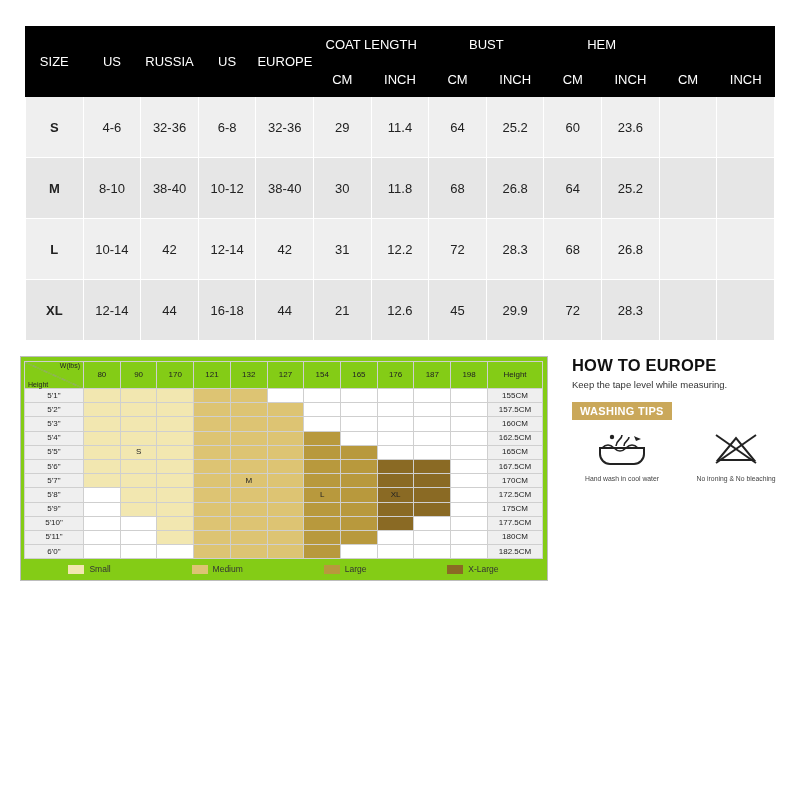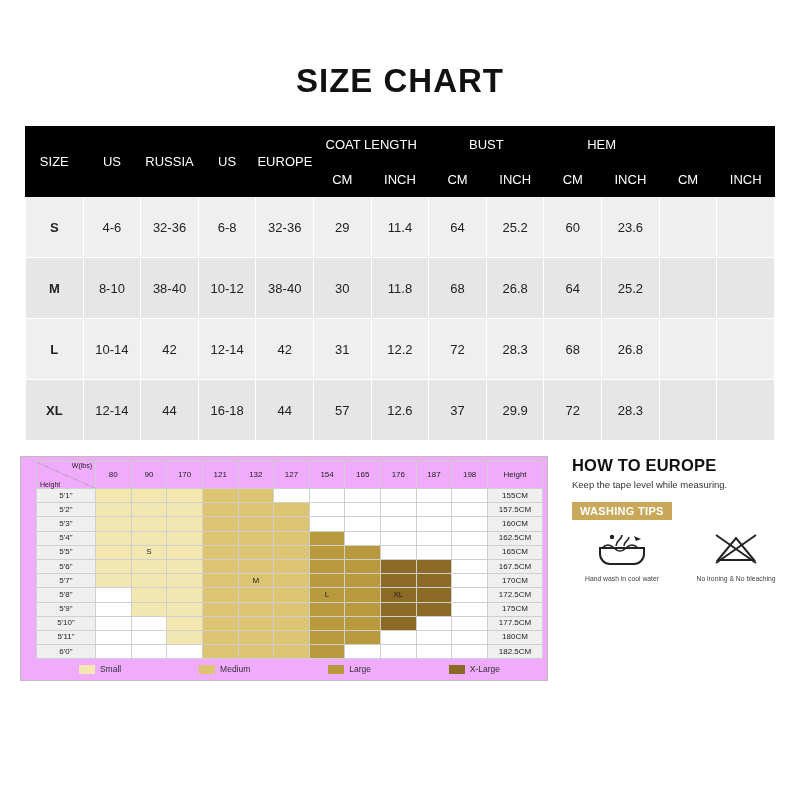--- a/index.html
+++ b/index.html
@@ -75,22 +75,22 @@
 
   
   .lower {
     display: flex;
     margin: 15px 20px 0 20px;
     gap: 12px;
   }
   .heatmap-panel {
     width: 570px;
     border: 1px solid #bdbdbd;
-    background: #f0abfc;
-    padding: 4px 4px 4px 15px;
+    background: #84cc16;
+    padding: 4px 4px 4px 3px;
     box-sizing: border-box;
   }
   .hm-table {
     border-collapse: collapse;
     width: 100%;
     table-layout: fixed;
     font-size: 8px;
   }
   .hm-table td, .hm-table th {
     border: 1px solid #cfcfcf;
@@ -201,21 +201,20 @@
     color: #444;
     margin-top: 3px;
     line-height: 1.15;
   }
 </style>
 </head>
 <body>
 
 <div class="page">
 
-  <div class="title">SIZE CHART</div>
 
   <div class="size-table-wrap">
     <table class="size-table">
       <thead>
         <tr>
           <th class="hdr-black hdr-top" rowspan="2">SIZE</th>
             <th class="hdr-black hdr-top" rowspan="2">US</th>
             <th class="hdr-black hdr-top" rowspan="2">RUSSIA</th>
             <th class="hdr-black hdr-top" rowspan="2">US</th>
             <th class="hdr-black hdr-top" rowspan="2">EUROPE</th>
@@ -281,23 +280,23 @@
             <td>26.8</td>
             <td></td>
             <td></td>
           </tr>
           <tr class="alt">
             <td class="sizecell">XL</td>
             <td>12-14</td>
             <td>44</td>
             <td>16-18</td>
             <td>44</td>
-            <td>57</td>
+            <td>21</td>
             <td>12.6</td>
-            <td>37</td>
+            <td>45</td>
             <td>29.9</td>
             <td>72</td>
             <td>28.3</td>
             <td></td>
             <td></td>
           </tr>
         </tbody>
     </table>
   </div>
 

